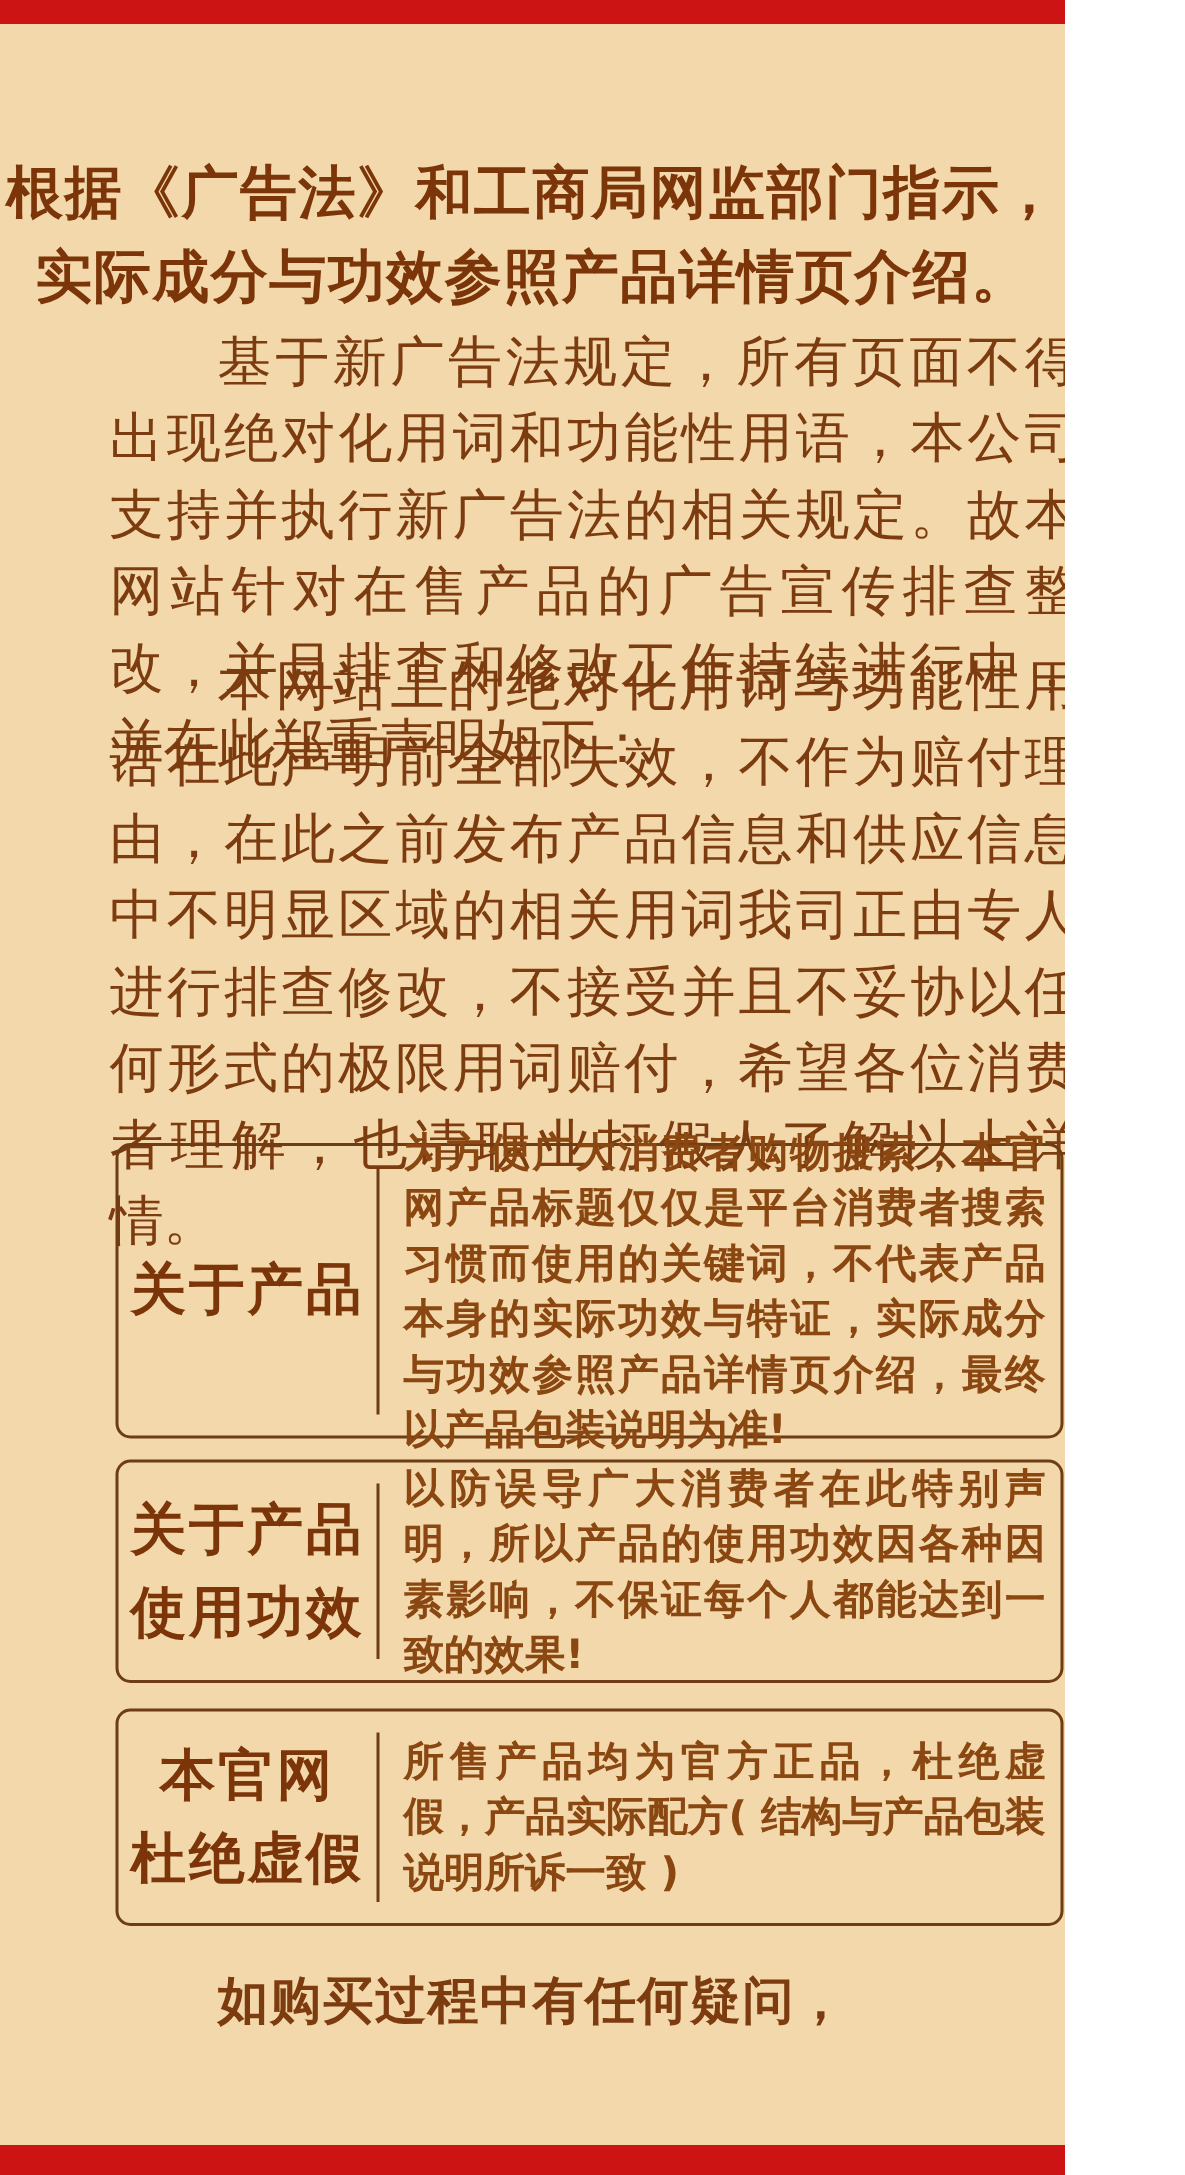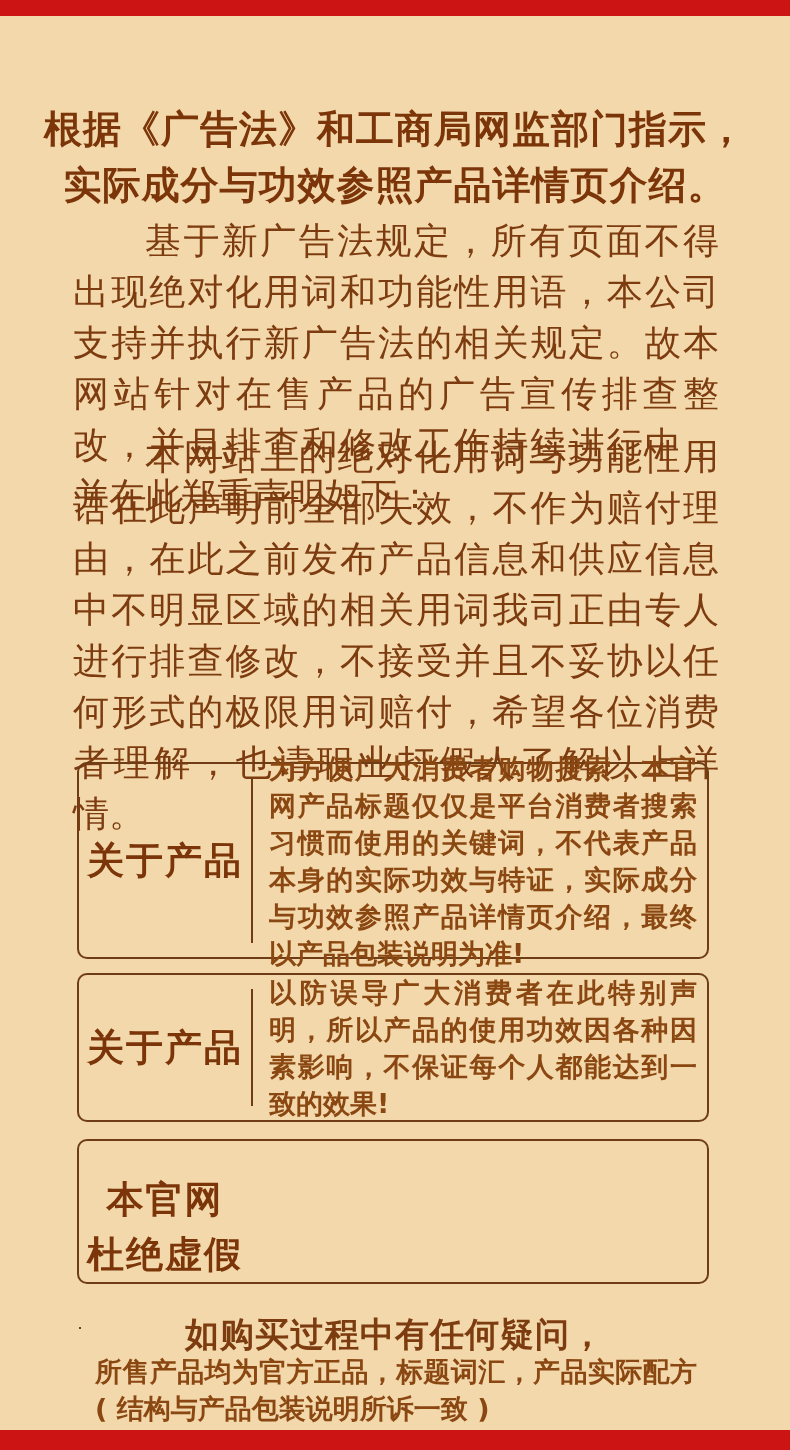--- a/index.html
+++ b/index.html
@@ -1,18 +1,18 @@
 <!DOCTYPE html>
 <html><head>
 <meta charset="utf-8">
 <style>
   html,body{margin:0;padding:0;}
   .page{
     position:relative;
-    width:790px;height:1450px;
+    width:710px;height:1450px;
     background:var(--bg,#f2d8aa);
     font-family:"Liberation Serif","DejaVu Serif",serif;
     overflow:hidden;
   }
   .band{position:absolute;left:0;right:0;background:var(--band,#cd1414);}
   .band-top{top:0;height:16px;}
   .band-bottom{bottom:0;height:20px;}
 
   .title{
     position:absolute;top:76px;left:0;right:0;
@@ -36,21 +36,21 @@
   .notice-box{
     position:absolute;left:77px;width:632px;
     border:2px solid var(--border,#6f3d15);
     border-radius:10px;
     box-sizing:border-box;
     display:flex;align-items:stretch;
     background:transparent;
   }
   .box-1{top:762px;height:197px;}
   .box-2{top:973px;height:149px;}
-  .box-3{top:1139px;height:145px;flex-direction:column;}
+  .box-3{top:1139px;height:145px;}
 
   .box-label{
     width:172px;flex:0 0 172px;
     display:flex;flex-direction:column;justify-content:center;align-items:center;
     font-size:37px;font-weight:bold;
     color:var(--title,#7b3509);
     line-height:55px;letter-spacing:2px;
     text-align:left;
   }
   .box-divider{
@@ -101,35 +101,36 @@
     </div>
     <div class="box-divider"></div>
     <div class="box-body">
       <p>为方便广大消费者购物搜索，本官网产品标题仅仅是平台消费者搜索习惯而使用的关键词，不代表产品本身的实际功效与特证，实际成分与功效参照产品详情页介绍，最终以产品包装说明为准!</p>
     </div>
   </div>
 
   <div class="notice-box box-2">
     <div class="box-label">
       <span>关于产品</span>
+      <span>使用功效</span>
     </div>
     <div class="box-divider"></div>
     <div class="box-body">
       <p>以防误导广大消费者在此特别声明，所以产品的使用功效因各种因素影响，不保证每个人都能达到一致的效果!</p>
     </div>
   </div>
 
   <div class="notice-box box-3">
     <div class="box-label">
       <span>本官网</span>
       <span>杜绝虚假</span>
     </div>
     <div class="box-divider"></div>
     <div class="box-body">
-      <p>所售产品均为官方正品，标题词汇，产品实际配方( 结构与产品包装说明所诉一致 )</p>
+      <p>所售产品均为官方正品，杜绝虚假，产品实际配方( 结构与产品包装说明所诉一致 )</p>
     </div>
   </div>
 
   <div class="footer">
     <span>如购买过程中有任何疑问，</span>
   </div>
 
   <div class="band band-bottom"></div>
 
 </div>

